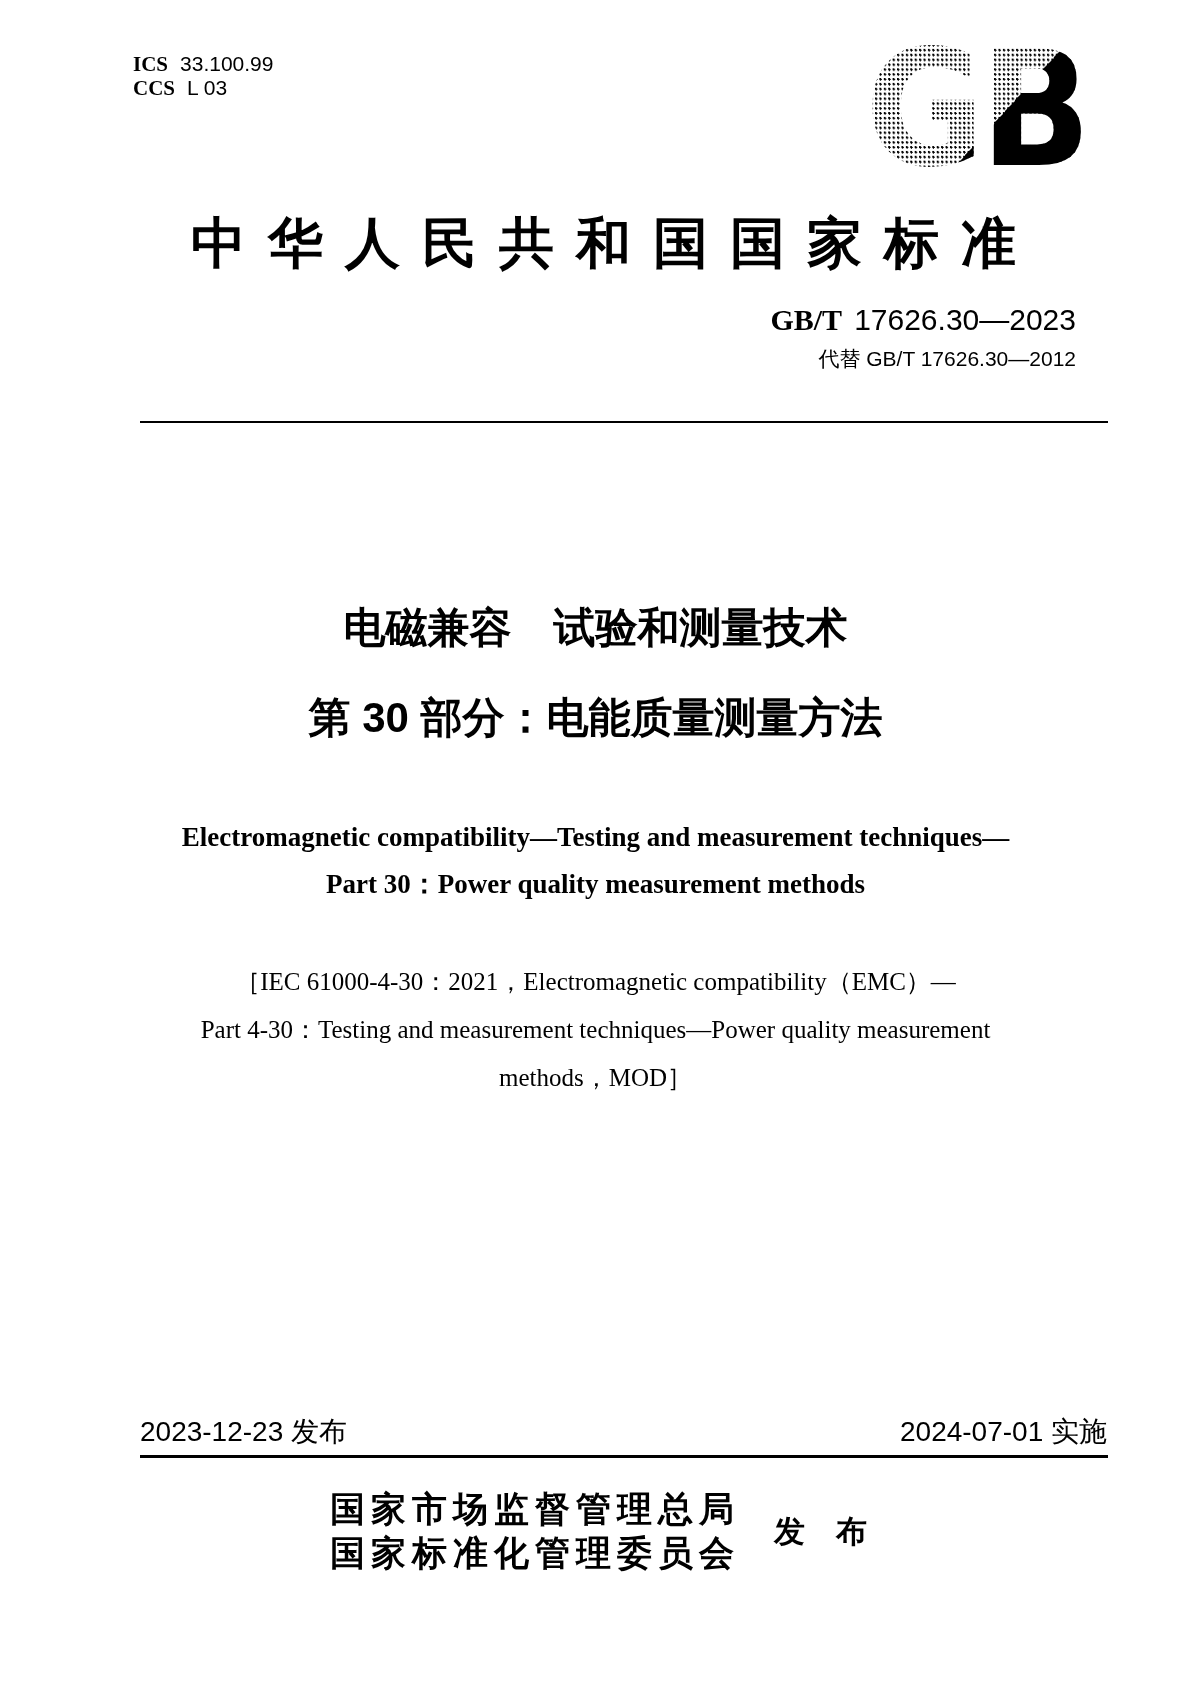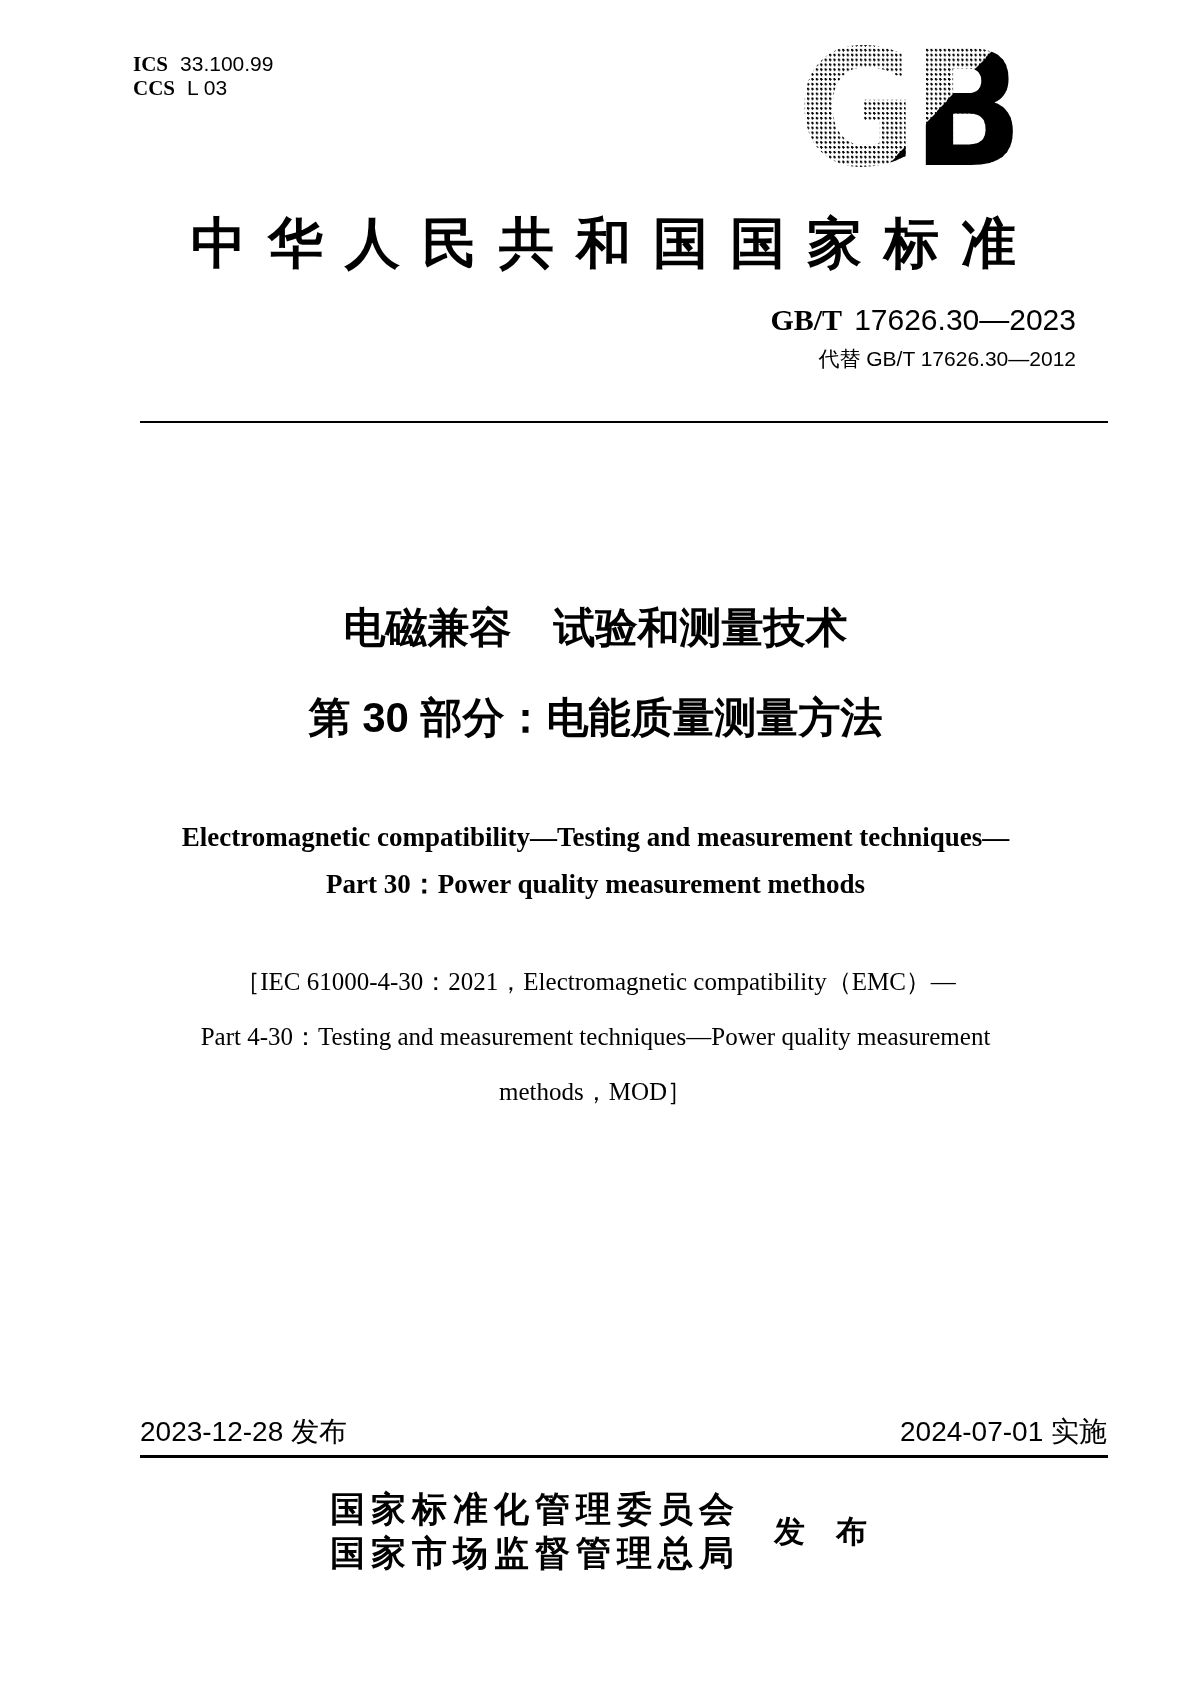--- a/index.html
+++ b/index.html
@@ -31,25 +31,25 @@
     font-weight: bold;
   }
   .code-value {
     font-family: "Liberation Sans", "DejaVu Sans", sans-serif;
     margin-left: 12px;
   }
 
   
   .gb-logo {
     position: absolute;
-    left: 795px;
+    left: 839px;
     top: 30px;
     width: 250px;
     height: 165px;
-    text-align: left;
+    text-align: right;
   }
   .gb-logo-text {
     display: inline-block;
     font-family: "DejaVu Sans", "Liberation Sans", sans-serif;
     font-weight: bold;
     font-size: 148px;
     line-height: 160px;
     letter-spacing: -4px;
     transform: scaleY(1.08) scaleX(0.98);
     color: #000;
@@ -145,21 +145,21 @@
     position: absolute;
     top: 968px;
     left: 0;
     width: 100%;
     text-align: center;
     font-family: "Liberation Serif", "DejaVu Serif", serif;
     font-weight: normal;
     font-size: 25px;
     line-height: 28px;
   }
-  .adoption-line { margin-top: 27px; }
+  .adoption-line { margin-top: 20px; }
   .adoption-line:first-child { margin-top: 0; }
 
   
   .dates-row {
     position: absolute;
     top: 1416px;
     left: 140px;
     right: 84px;
     display: flex;
     justify-content: space-between;
@@ -235,27 +235,27 @@
     <div class="title-en-line2">Part 30：Power quality measurement methods</div>
   </div>
 
   <div class="adoption">
     <div class="adoption-line">［IEC 61000-4-30：2021，Electromagnetic compatibility（EMC）—</div>
     <div class="adoption-line">Part 4-30：Testing and measurement techniques—Power quality measurement</div>
     <div class="adoption-line">methods，MOD］</div>
   </div>
 
   <div class="dates-row">
-    <span>2023-12-28 发布</span>
+    <span>2023-12-23 发布</span>
     <span>2024-07-01 实施</span>
   </div>
 
   <hr class="rule rule-bottom">
 
   <div class="issuer-row">
     <div class="issuer-names">
+      <div>国家市场监督管理总局</div>
       <div>国家标准化管理委员会</div>
-      <div>国家市场监督管理总局</div>
     </div>
     <div class="publish-label">发　布</div>
   </div>
 
 </div>
 
 </body></html>

